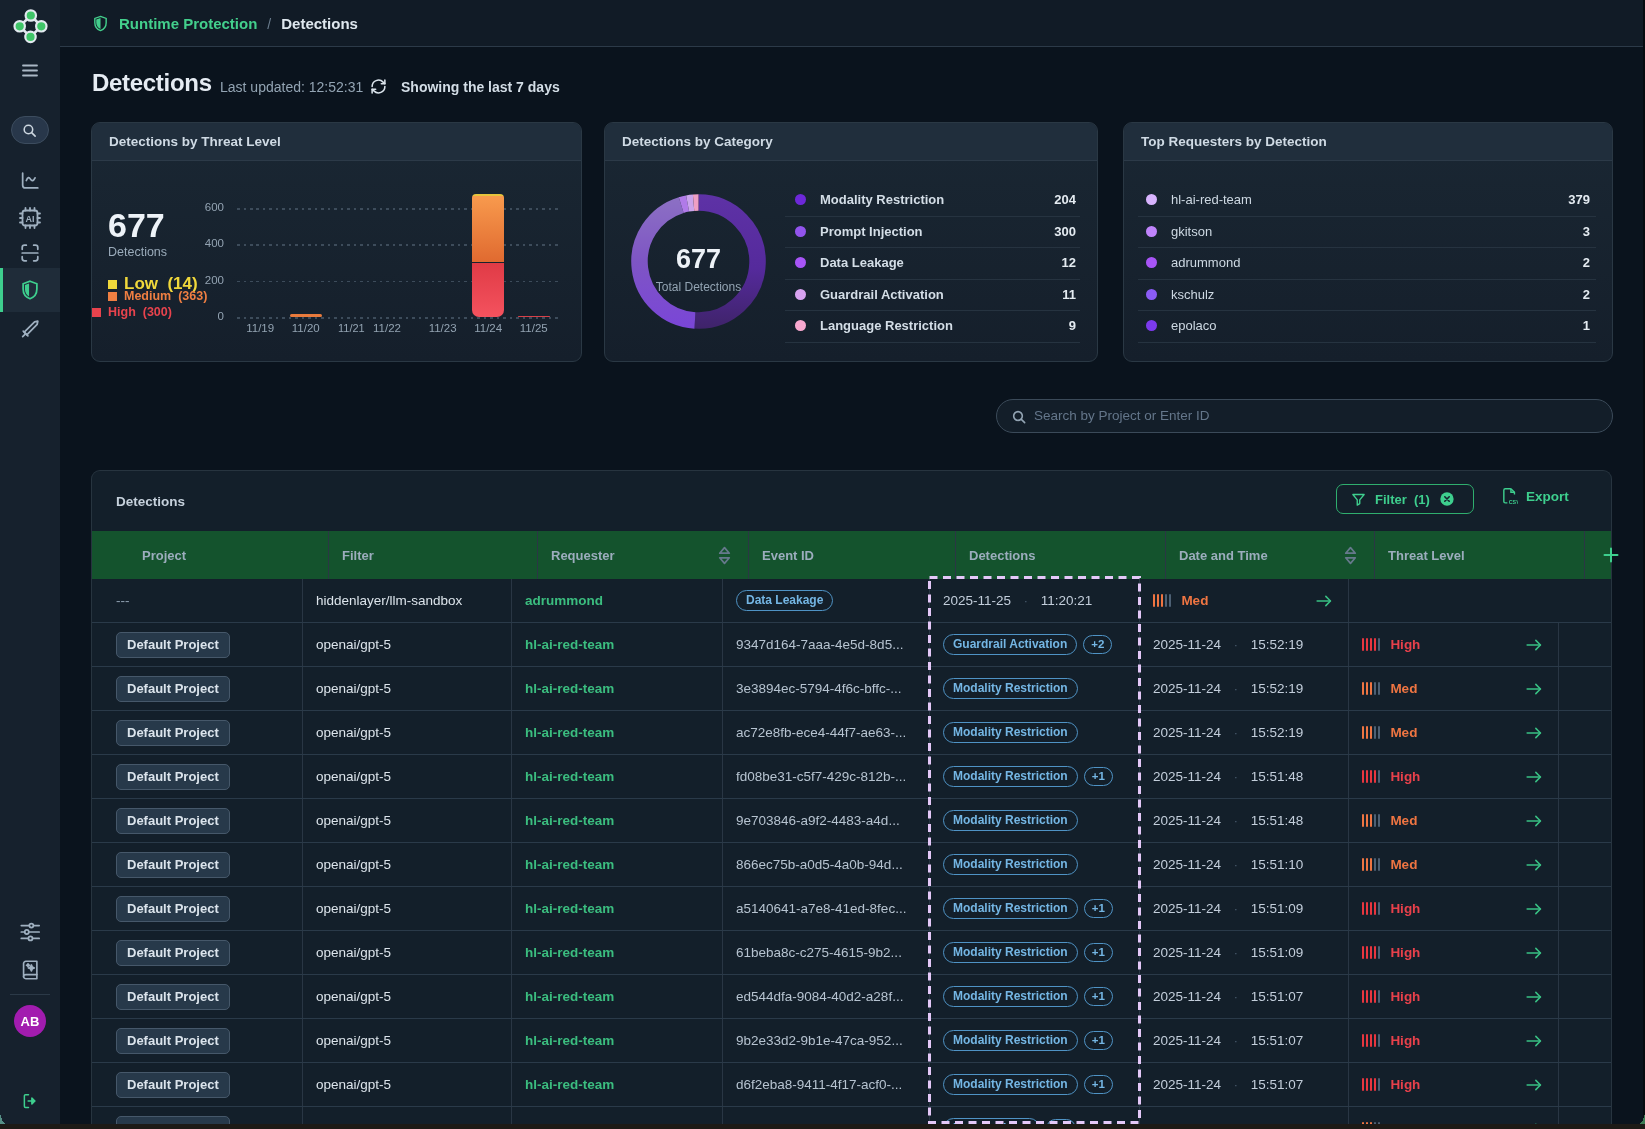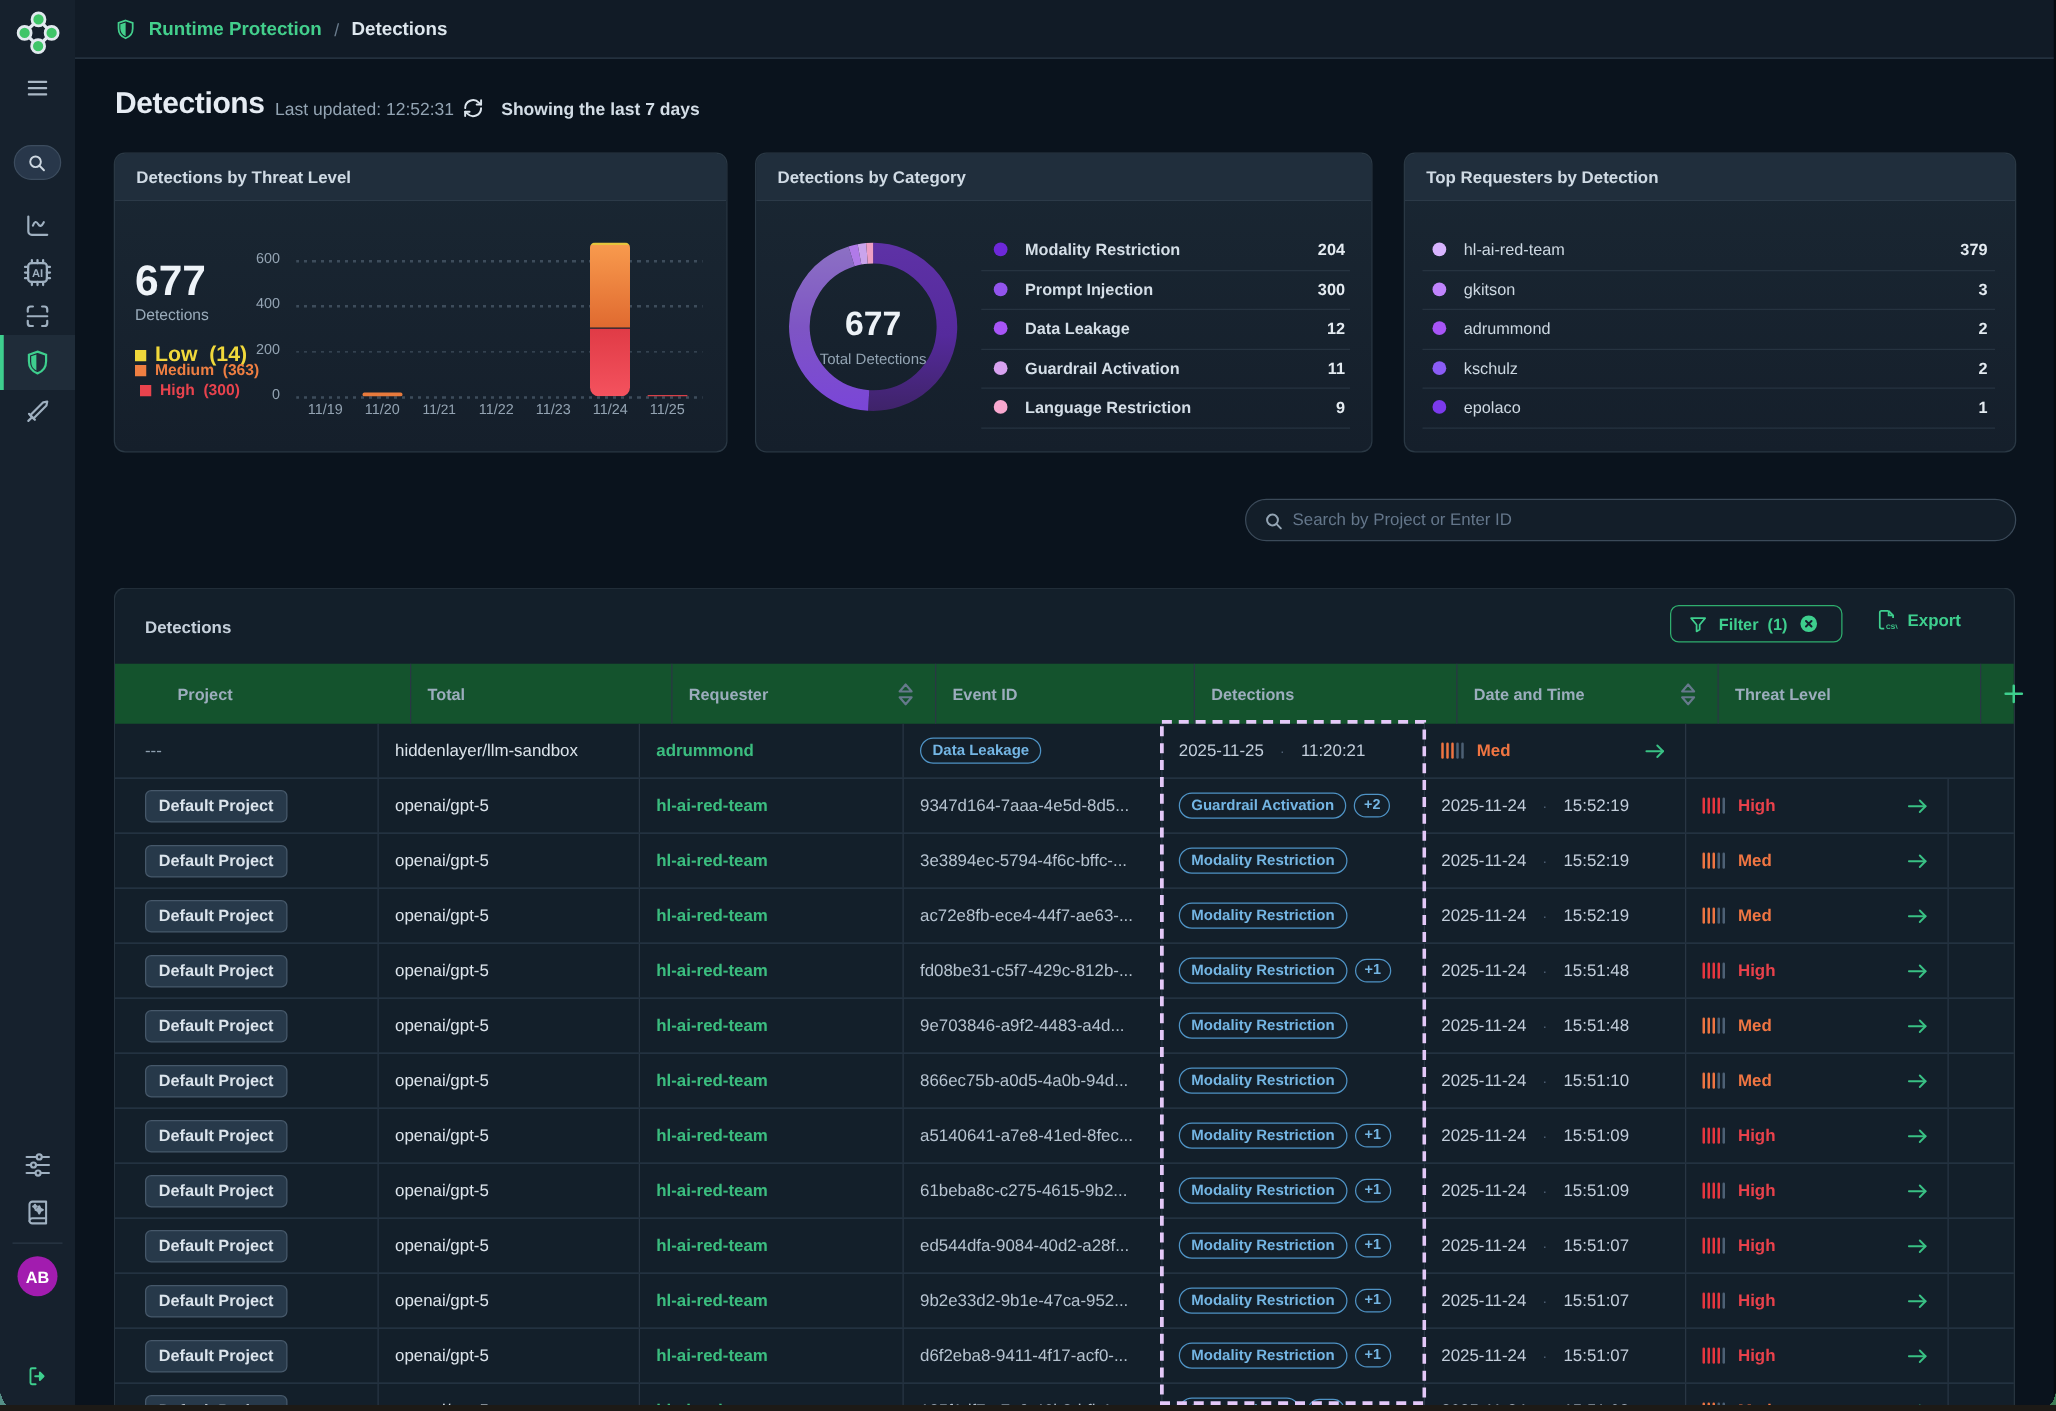--- a/index.html
+++ b/index.html
@@ -89,38 +89,38 @@
   <div class="abs" style="left:108px;top:206px;color:#eef3f8;font-size:34px;font-weight:700;">677</div>
   <div class="abs" style="left:108px;top:245px;color:#9aabba;font-size:12.5px;">Detections</div>
   <div class="abs" style="left:108px;top:274px;display:flex;align-items:center;">
       <span style="width:9px;height:9px;background:#f0d83b;margin-right:7px;"></span>
       <span style="color:#f0d83b;font-size:17px;font-weight:700;">Low&nbsp;&nbsp;(14)</span>
     </div>
   <div class="abs" style="left:108px;top:289px;display:flex;align-items:center;">
       <span style="width:9px;height:9px;background:#ef7f42;margin-right:7px;"></span>
       <span style="color:#ef7f42;font-size:12.5px;font-weight:700;">Medium&nbsp;&nbsp;(363)</span>
     </div>
-  <div class="abs" style="left:112px;top:305px;display:flex;align-items:center;">
+  <div class="abs" style="left:92px;top:305px;display:flex;align-items:center;">
       <span style="width:9px;height:9px;background:#e8434d;margin-right:7px;"></span>
       <span style="color:#e8434d;font-size:12.5px;font-weight:700;">High&nbsp;&nbsp;(300)</span>
     </div>
 
   <div id="chart1">
       <div class="abs" style="left:237px;top:208px;width:325px;height:1.5px;background:repeating-linear-gradient(90deg,#3d4c5b 0 2.5px,transparent 2.5px 6.5px);border-top:none;"></div>
 <div class="abs" style="left:184px;top:201px;width:40px;text-align:right;color:#93a3b2;font-size:11.5px;">600</div>
 <div class="abs" style="left:237px;top:244px;width:325px;height:1.5px;background:repeating-linear-gradient(90deg,#3d4c5b 0 2.5px,transparent 2.5px 6.5px);border-top:none;"></div>
 <div class="abs" style="left:184px;top:237px;width:40px;text-align:right;color:#93a3b2;font-size:11.5px;">400</div>
 <div class="abs" style="left:237px;top:280.5px;width:325px;height:1.5px;background:repeating-linear-gradient(90deg,#3d4c5b 0 2.5px,transparent 2.5px 6.5px);border-top:none;"></div>
 <div class="abs" style="left:184px;top:273.5px;width:40px;text-align:right;color:#93a3b2;font-size:11.5px;">200</div>
 <div class="abs" style="left:237px;top:317px;width:325px;height:1.5px;background:repeating-linear-gradient(90deg,#3d4c5b 0 2.5px,transparent 2.5px 6.5px);border-top:none;"></div>
 <div class="abs" style="left:184px;top:310px;width:40px;text-align:right;color:#93a3b2;font-size:11.5px;">0</div>
 <div class="abs" style="left:236.2px;top:322px;width:48px;text-align:center;color:#93a3b2;font-size:11.5px;">11/19</div>
 <div class="abs" style="left:281.8px;top:322px;width:48px;text-align:center;color:#93a3b2;font-size:11.5px;">11/20</div>
 <div class="abs" style="left:327.4px;top:322px;width:48px;text-align:center;color:#93a3b2;font-size:11px;">11/21</div>
-<div class="abs" style="left:373.0px;top:322px;width:48px;text-align:center;color:#93a3b2;font-size:11.5px;">11/22</div>
+<div class="abs" style="left:373.0px;top:322px;width:48px;text-align:left;color:#93a3b2;font-size:11.5px;">11/22</div>
 <div class="abs" style="left:418.6px;top:322px;width:48px;text-align:center;color:#93a3b2;font-size:11.5px;">11/23</div>
 <div class="abs" style="left:464.2px;top:322px;width:48px;text-align:center;color:#93a3b2;font-size:11.5px;">11/24</div>
 <div class="abs" style="left:509.8px;top:322px;width:48px;text-align:center;color:#93a3b2;font-size:11.5px;">11/25</div>
 <div class="abs" style="left:472px;top:193.5px;width:32px;height:123.5px;border-radius:4px 4px 7px 7px;overflow:hidden;">
         <div style="position:absolute;left:0;top:0;width:32px;height:2.2px;background:#e6c43c;"></div>
         <div style="position:absolute;left:0;top:2.2px;width:32px;height:66.8px;background:linear-gradient(180deg,#f89a4d 0%,#e06a30 100%);"></div>
         <div style="position:absolute;left:0;top:69px;width:32px;height:54.5px;background:linear-gradient(180deg,#e03b46 0%,#f4525e 100%);"></div>
       </div>
 <div class="abs" style="left:290px;top:314px;width:32px;height:3px;border-radius:2px;background:#e87a3c;"></div>
 <div class="abs" style="left:518px;top:315.5px;width:32px;height:1.8px;border-radius:1px;background:#d84048;"></div>
@@ -228,21 +228,21 @@
         <circle cx="10.5" cy="10.5" r="6.5"></circle>
         <path d="M15.5 15.5 L20.5 20.5"></path>
       </svg>
     <span>Search by Project or Enter ID</span>
   </div>
 
   <div id="tablecard" class="abs">
     <div id="ttitle">Detections</div>
     <div id="thead">
         <div class="th">Project</div>
-        <div class="th">Total</div>
+        <div class="th">Filter</div>
         <div class="th">Requester<svg style="position:absolute;right:17px;top:15px;" width="13" height="19" viewBox="0 0 13 19" fill="none" stroke="#66798c" stroke-width="1.7" stroke-linejoin="round">
             <path d="M6.5 1.6 L11.3 7.2 H1.7 Z"></path>
             <path d="M6.5 17.4 L1.7 11.8 H11.3 Z"></path>
           </svg></div>
         <div class="th">Event ID</div>
         <div class="th">Detections</div>
         <div class="th">Date and Time<svg style="position:absolute;right:17px;top:15px;" width="13" height="19" viewBox="0 0 13 19" fill="none" stroke="#66798c" stroke-width="1.7" stroke-linejoin="round">
             <path d="M6.5 1.6 L11.3 7.2 H1.7 Z"></path>
             <path d="M6.5 17.4 L1.7 11.8 H11.3 Z"></path>
           </svg></div>

